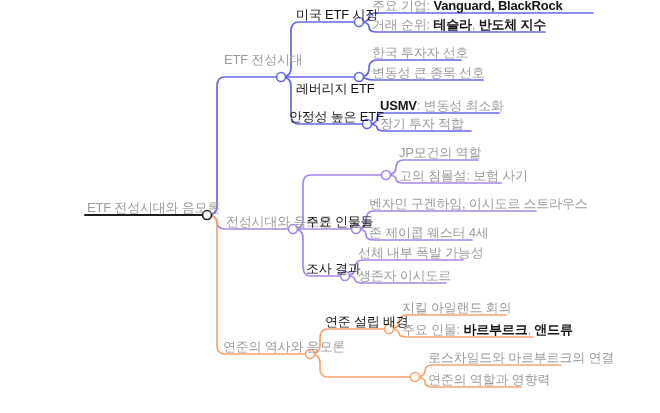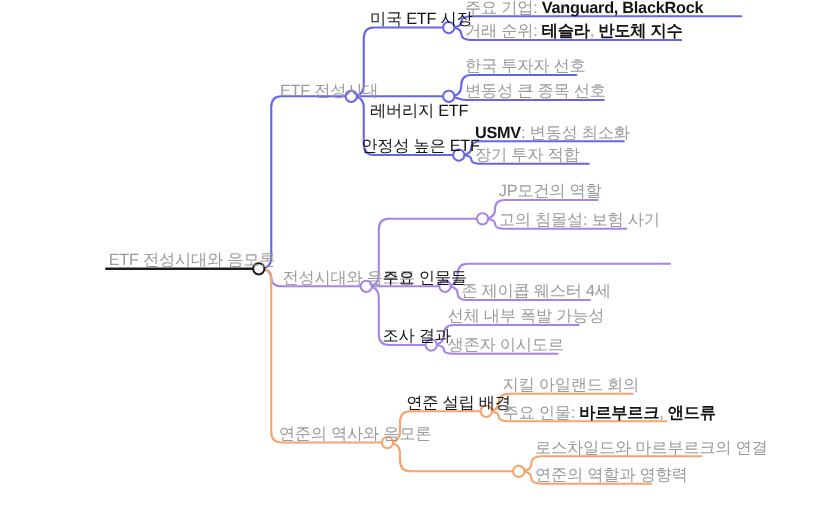--- a/index.html
+++ b/index.html
@@ -73,39 +73,40 @@
     <circle class="c2" cx="386" cy="175" r="4.5"></circle>
     <circle class="c2" cx="356" cy="229" r="4.5"></circle>
     <circle class="c2" cx="345" cy="276" r="4.5"></circle>
     <circle class="c3" cx="310" cy="354" r="4.5"></circle>
     <circle class="c3" cx="389" cy="329" r="4.5"></circle>
     <circle class="c3" cx="415" cy="377" r="4.5"></circle>
   </svg>
 
   <div class="lbl" style="left:87px;bottom:199px">ETF 전성시대와 음모론</div>
 
-  <div class="lbl" style="left:224px;bottom:334px">ETF 전성시대</div>
+  <div class="lbl" style="left:224px;bottom:347px">ETF 전성시대</div>
   <div class="lbl" style="left:226px;bottom:185px">전성시대와 음모론</div>
   <div class="lbl" style="left:223px;bottom:60px">연준의 역사와 음모론</div>
 
   <div class="lbl strong" style="left:296px;bottom:392px">미국 ETF 시장</div>
   <div class="lbl strong" style="left:296px;bottom:318px">레버리지 ETF</div>
   <div class="lbl strong" style="left:289px;bottom:290px">안정성 높은 ETF</div>
   <div class="lbl strong" style="left:306px;bottom:185px">주요 인물들</div>
   <div class="lbl strong" style="left:306px;bottom:138px">조사 결과</div>
   <div class="lbl strong" style="left:325px;bottom:85px">연준 설립 배경</div>
 
   <div class="lbl" style="left:372px;bottom:401px"><span class="seg g">주요 기업: </span><span class="seg b">Vanguard, BlackRock</span></div>
   <div class="lbl" style="left:372px;bottom:382px"><span class="seg g">거래 순위: </span><span class="seg b">테슬라</span><span class="seg g">, </span><span class="seg b">반도체 지수</span></div>
   <div class="lbl" style="left:372px;bottom:354px"><span class="seg g">한국 투자자 선호</span></div>
   <div class="lbl" style="left:372px;bottom:334px"><span class="seg g">변동성 큰 종목 선호</span></div>
   <div class="lbl" style="left:380px;bottom:301px"><span class="seg b">USMV</span><span class="seg g">: 변동성 최소화</span></div>
   <div class="lbl" style="left:380px;bottom:283px"><span class="seg g">장기 투자 적합</span></div>
   <div class="lbl" style="left:399px;bottom:254px"><span class="seg g">JP모건의 역할</span></div>
   <div class="lbl" style="left:399px;bottom:231px"><span class="seg g">고의 침몰설: 보험 사기</span></div>
+  <div class="lbl" style="left:369px;bottom:203px"><span class="seg g">벤자민 구겐하임, 이시도르 스트라우스</span></div>
   <div class="lbl" style="left:369px;bottom:174px"><span class="seg g">존 제이콥 웨스터 4세</span></div>
   <div class="lbl" style="left:358px;bottom:154px"><span class="seg g">선체 내부 폭발 가능성</span></div>
   <div class="lbl" style="left:358px;bottom:131px"><span class="seg g">생존자 이시도르</span></div>
   <div class="lbl" style="left:402px;bottom:99px"><span class="seg g">지킬 아일랜드 회의</span></div>
   <div class="lbl" style="left:402px;bottom:77px"><span class="seg g">주요 인물: </span><span class="seg b">바르부르크</span><span class="seg g">, </span><span class="seg b">앤드류</span></div>
   <div class="lbl" style="left:428px;bottom:49px"><span class="seg g">로스차일드와 마르부르크의 연결</span></div>
   <div class="lbl" style="left:428px;bottom:27px"><span class="seg g">연준의 역할과 영향력</span></div>
 
 </div>
 

